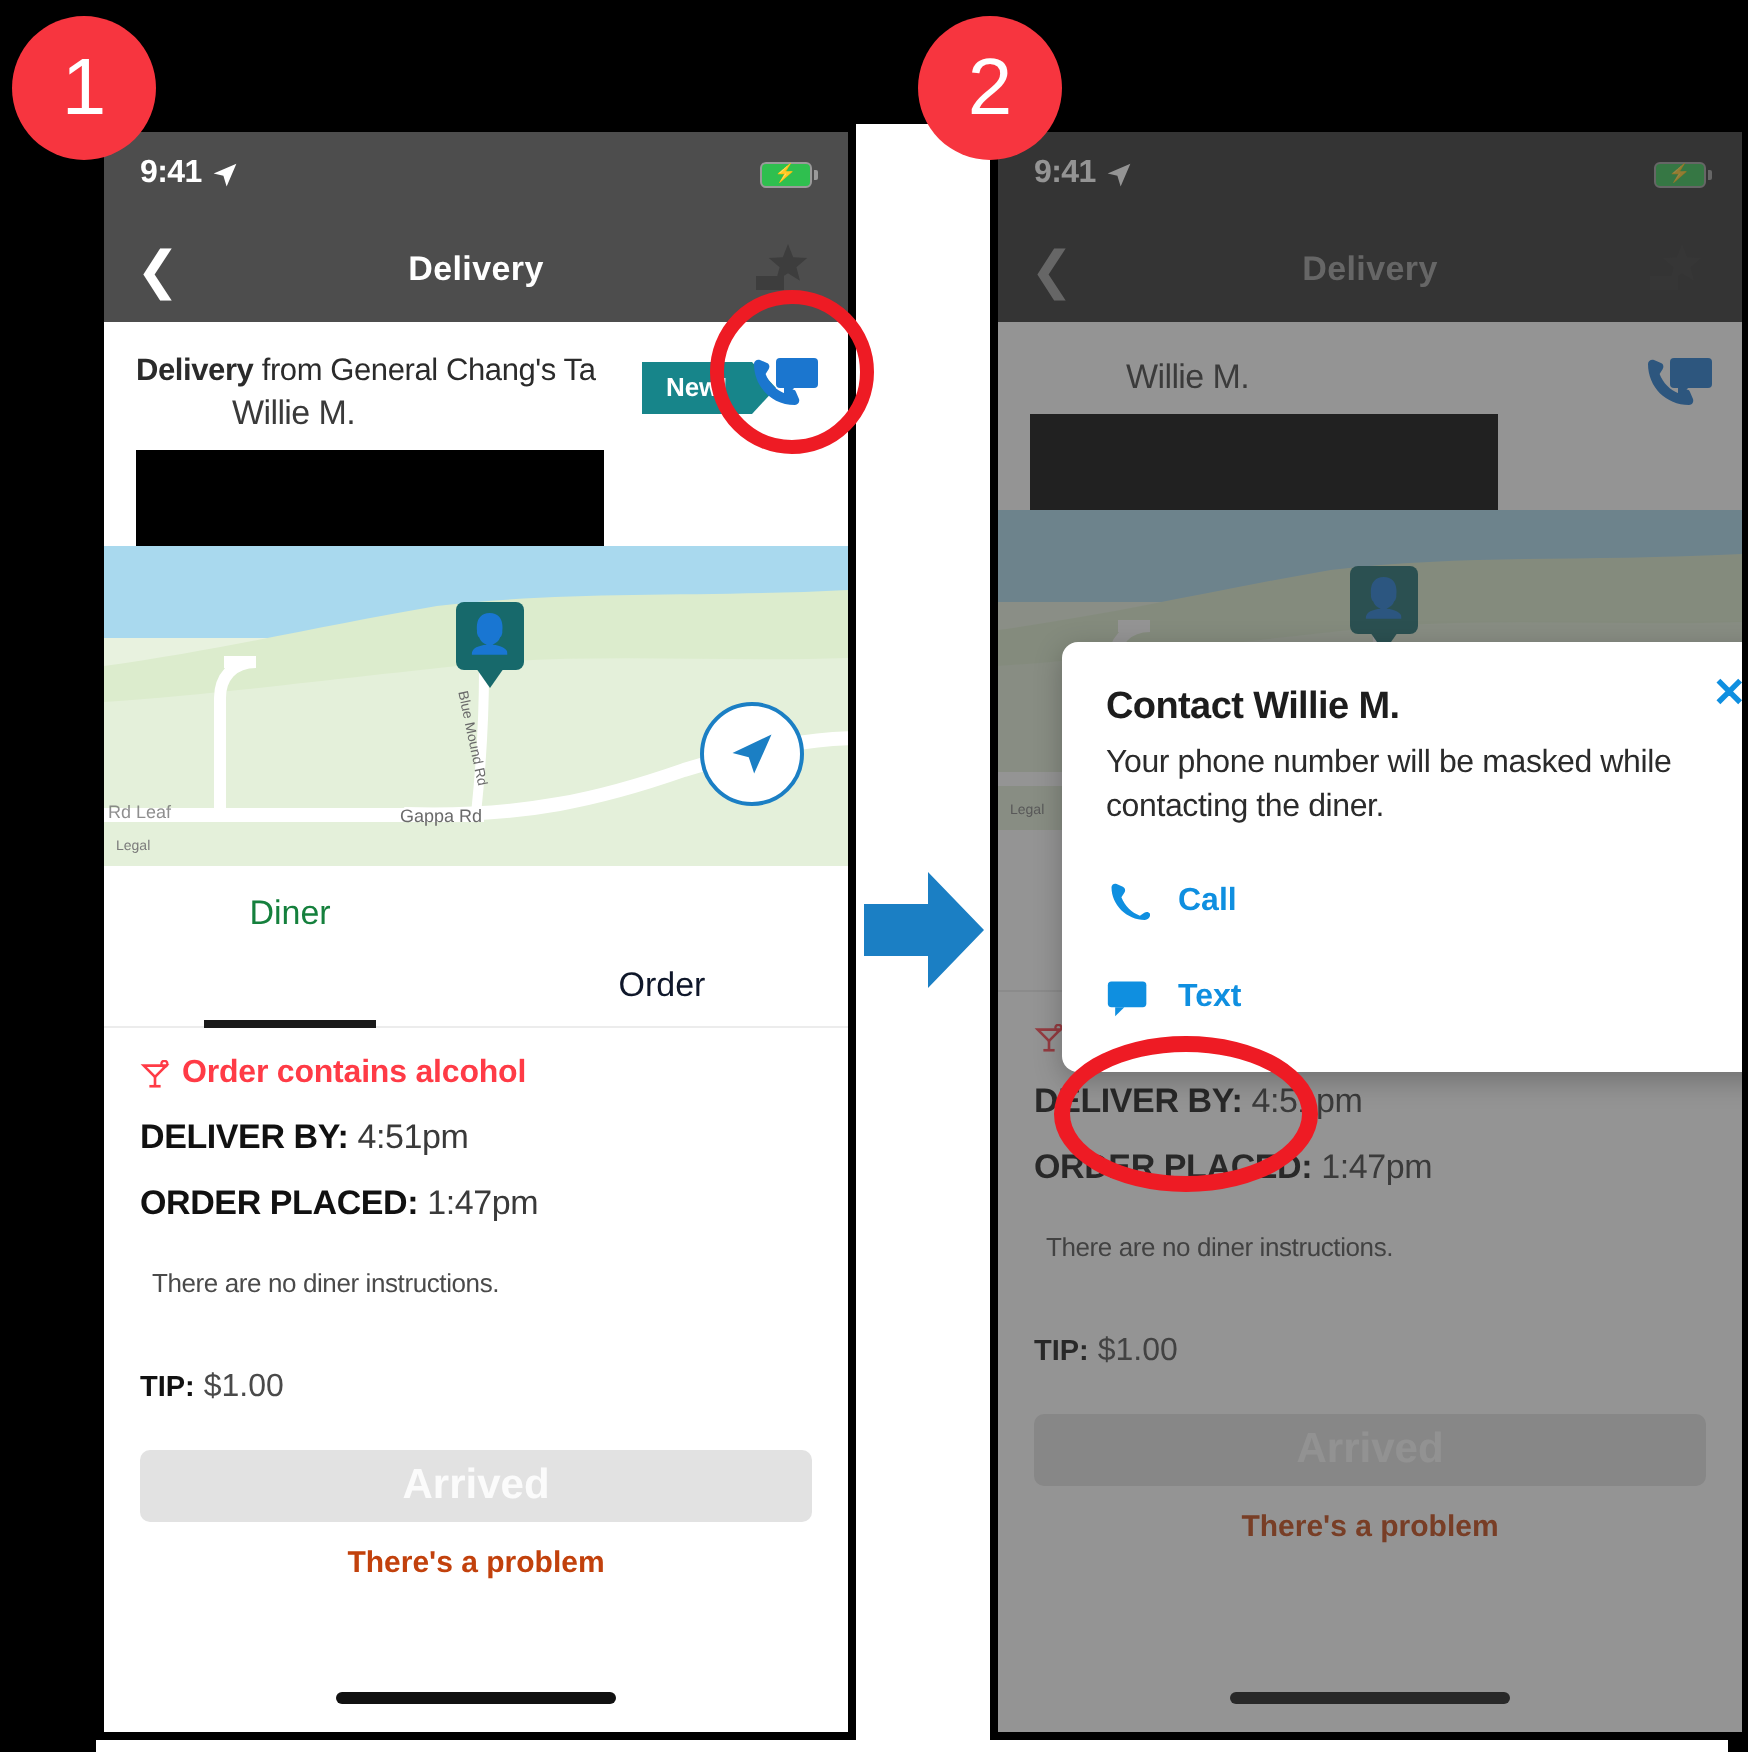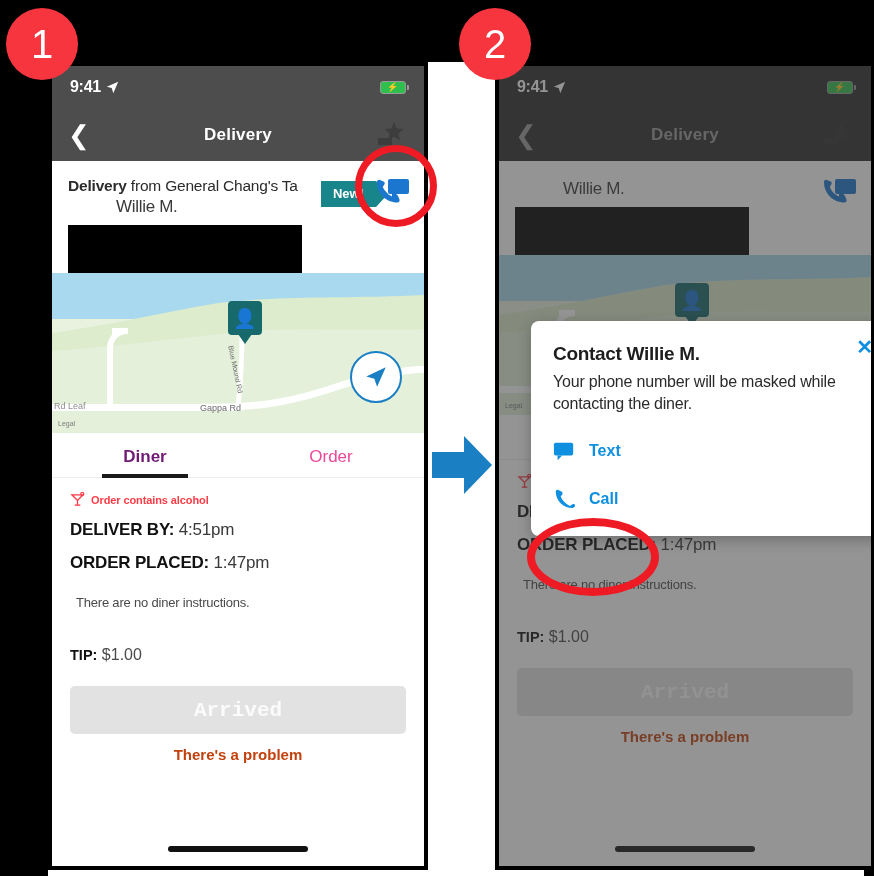--- a/index.html
+++ b/index.html
@@ -66,36 +66,36 @@
   .map-pin:after{content:"";position:absolute;left:50%;bottom:-9px;transform:translateX(-50%);
     border-left:7px solid transparent;border-right:7px solid transparent;border-top:10px solid #17696b;}
   .pin-person{position:absolute;left:50%;top:50%;transform:translate(-50%,-50%);color:#fff;font-size:19px;line-height:1;}
   .locate-btn{position:absolute;right:22px;top:78px;width:48px;height:48px;border-radius:50%;
     background:#fff;border:2px solid #1b7fc4;display:flex;align-items:center;justify-content:center;cursor:pointer;}
   .legal{position:absolute;left:6px;bottom:6px;font-size:7px;color:#7b7b7b;}
 
   
   .tabs{display:flex;background:#fff;border-bottom:1px solid #ececec;}
   .tab{flex:1;text-align:center;padding:14px 0 10px;font-size:17px;position:relative;cursor:pointer;}
-  .tab.active{color:#701a75;font-weight:bold;}
-  .tab.inactive{color:#ec4899;}
+  .tab.active{color:#15803d;font-weight:normal;}
+  .tab.inactive{color:#0f172a;margin-top:36px;}
   .tab.active:after{content:"";position:absolute;left:50%;transform:translateX(-50%);bottom:-1px;
     width:86px;height:4px;background:#1a1a1a;}
 
   
   .content{padding:14px 18px 0 18px;}
-  .alcohol{display:flex;align-items:center;gap:6px;color:#ff3b46;font-size:11px;font-weight:bold;letter-spacing:-.1px;}
+  .alcohol{display:flex;align-items:center;gap:6px;color:#ff3b46;font-size:16px;font-weight:bold;letter-spacing:-.1px;}
   .kv{margin-top:13px;font-size:17px;color:#3a3a3a;letter-spacing:-.2px;}
   .kv b{color:#111;font-weight:bold;}
   .instructions{margin-top:22px;font-size:13px;color:#4a4a4a;padding-left:6px;letter-spacing:-.2px;}
   .tip{margin-top:36px;font-size:16px;color:#4a4a4a;}
   .tip b{color:#111;font-weight:bold;font-size:14.5px;}
 
-  .arrived-btn{margin:22px 18px 0;height:48px;background:#e2e2e2;border-radius:5px;display:flex;
-    align-items:center;justify-content:center;color:#fbfbfb;font-size:21px;font-weight:bold;cursor:pointer;font-family:Liberation Mono, monospace;}
+  .arrived-btn{margin:22px 18px 0;height:36px;background:#e2e2e2;border-radius:5px;display:flex;
+    align-items:center;justify-content:center;color:#fbfbfb;font-size:21px;font-weight:bold;cursor:pointer;}
   .problem-link{margin-top:12px;text-align:center;color:#c2410c;font-size:15px;font-weight:bold;cursor:pointer;}
   .home-indicator{position:absolute;left:50%;transform:translateX(-50%);bottom:14px;width:140px;height:6px;
     background:#111;border-radius:3px;}
 
   
   .dim{position:absolute;inset:0;background:rgba(60,60,60,.55);z-index:20;pointer-events:none;}
 
   
   .modal{position:absolute;z-index:30;left:32px;top:255px;width:360px;background:#fff;border-radius:8px;
     box-shadow:0 4px 14px rgba(0,0,0,.25);padding:22px 22px 26px 22px;box-sizing:border-box;}
@@ -309,31 +309,31 @@
 
   <div class="dim"></div>
 
   <div class="modal">
     <div class="modal-title">Contact Willie M.</div>
     <div class="modal-close">✕</div>
     <div class="modal-body">Your phone number will be masked while contacting the diner.</div>
 
     <div class="modal-action">
       <svg width="22" height="22" viewBox="0 0 24 24">
+        <path d="M3 4 C3 2.6 4.4 1.6 5.8 2.2 L9.2 3.7 C10.5 4.3 10.8 5.9 10 7 L8.4 9.4 C10.2 14 13.9 17.7 18.5 19.5 L20.9 17.9 C22 17.1 23.6 17.4 24.2 18.7 L24.2 18.7 C24.2 20 23 21.8 21.2 21.8 C11.2 21.8 3 13.6 3 4 Z" fill="#0f8fe0"></path>
+      </svg>
+      <span class="label">Call</span>
+    </div>
+
+    <div class="modal-action">
+      <svg width="22" height="22" viewBox="0 0 24 24">
         <rect x="1" y="3" width="21" height="14" rx="2" fill="#0f8fe0"></rect>
         <path d="M5 17 L5 22 L10 17 Z" fill="#0f8fe0"></path>
       </svg>
       <span class="label">Text</span>
-    </div>
-
-    <div class="modal-action">
-      <svg width="22" height="22" viewBox="0 0 24 24">
-        <path d="M3 4 C3 2.6 4.4 1.6 5.8 2.2 L9.2 3.7 C10.5 4.3 10.8 5.9 10 7 L8.4 9.4 C10.2 14 13.9 17.7 18.5 19.5 L20.9 17.9 C22 17.1 23.6 17.4 24.2 18.7 L24.2 18.7 C24.2 20 23 21.8 21.2 21.8 C11.2 21.8 3 13.6 3 4 Z" fill="#0f8fe0"></path>
-      </svg>
-      <span class="label">Call</span>
     </div>
   </div>
  </div>
 </div>
 
 <div class="anno-circle" id="circle-phone-icon"></div>
 <div class="anno-circle" id="circle-text"></div>
 
 <svg id="flow-arrow" viewBox="0 0 62 70">
   <path d="M0 22 L32 22 L32 6 L60 35 L32 64 L32 48 L0 48 Z" fill="#1b7fc4"></path>

